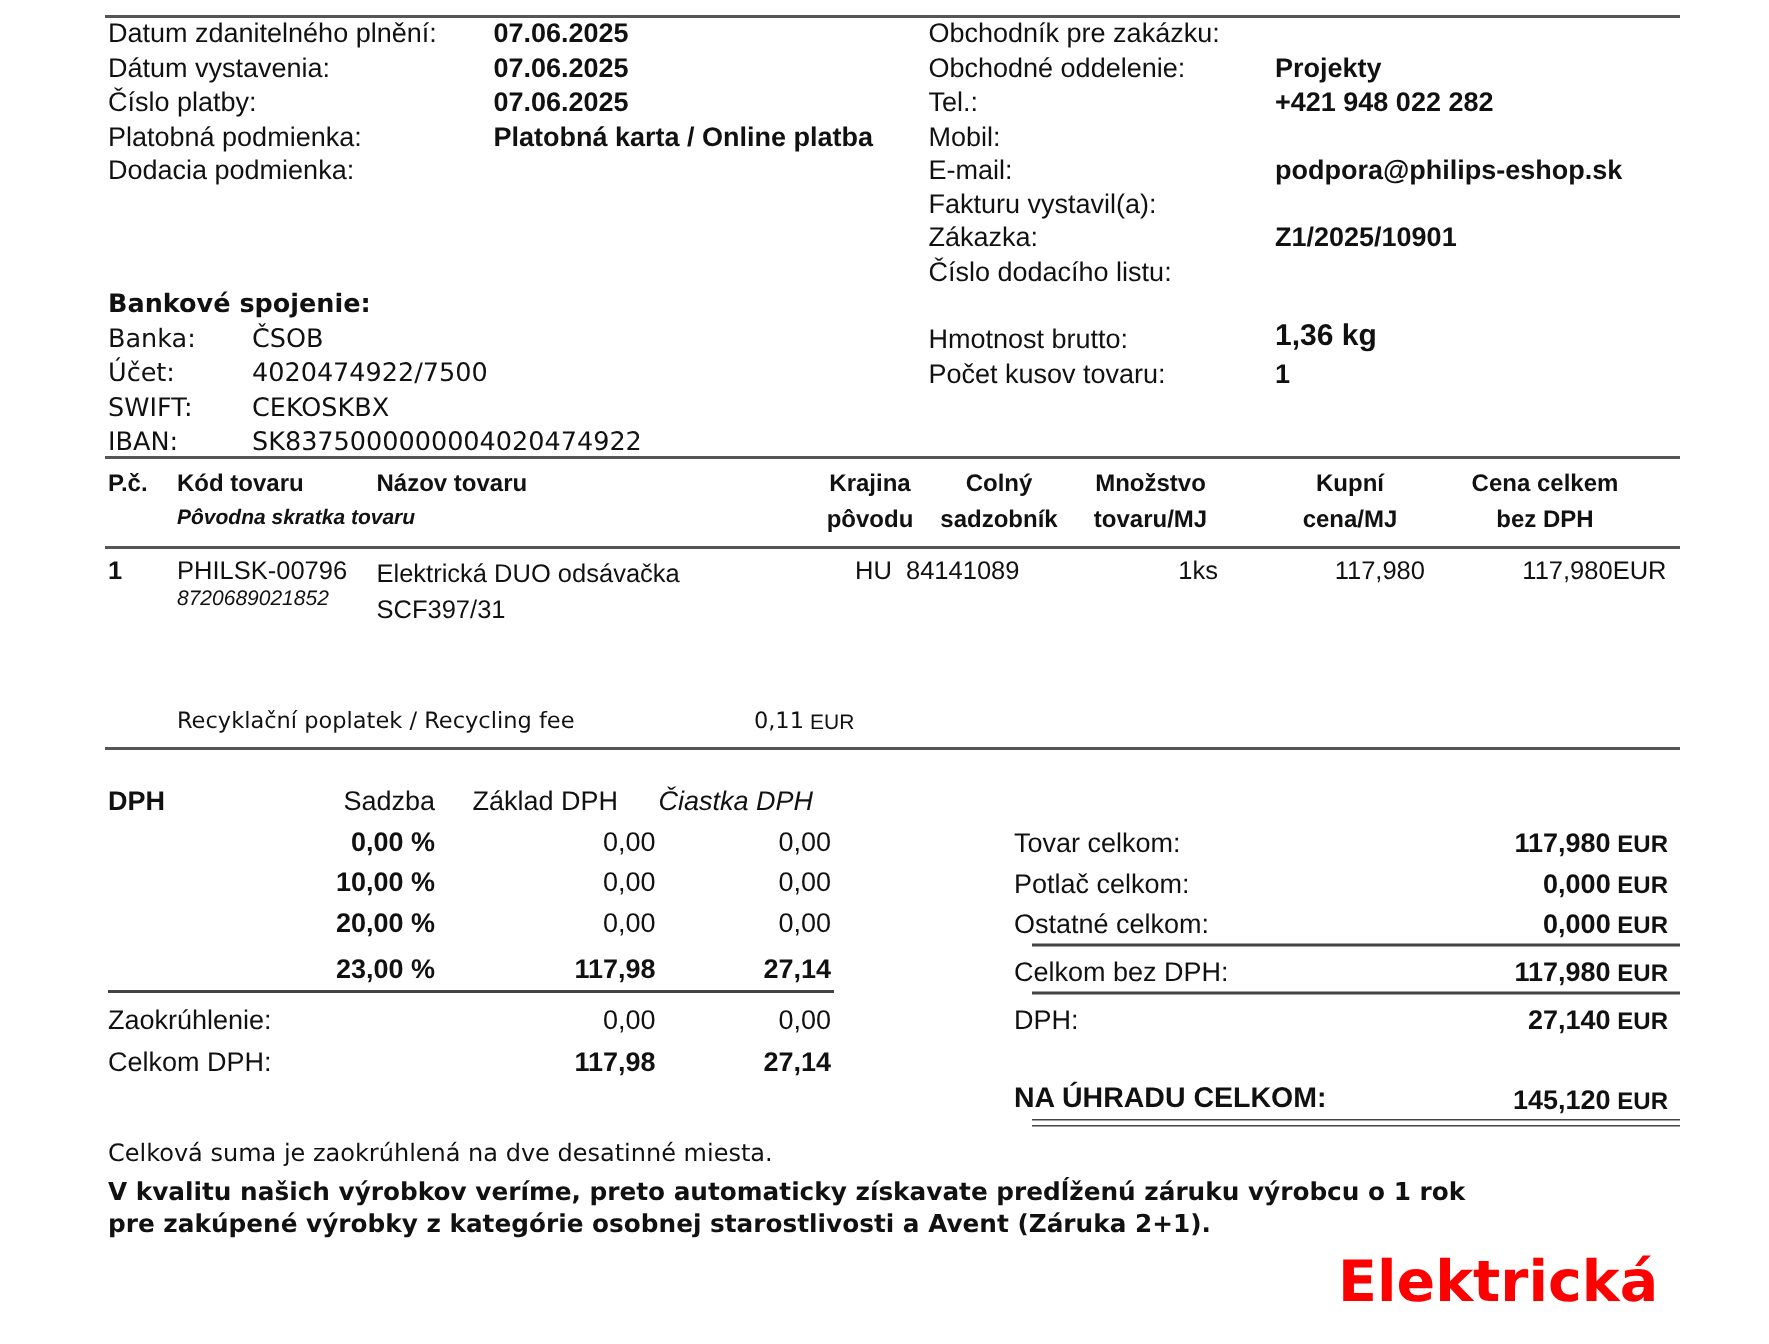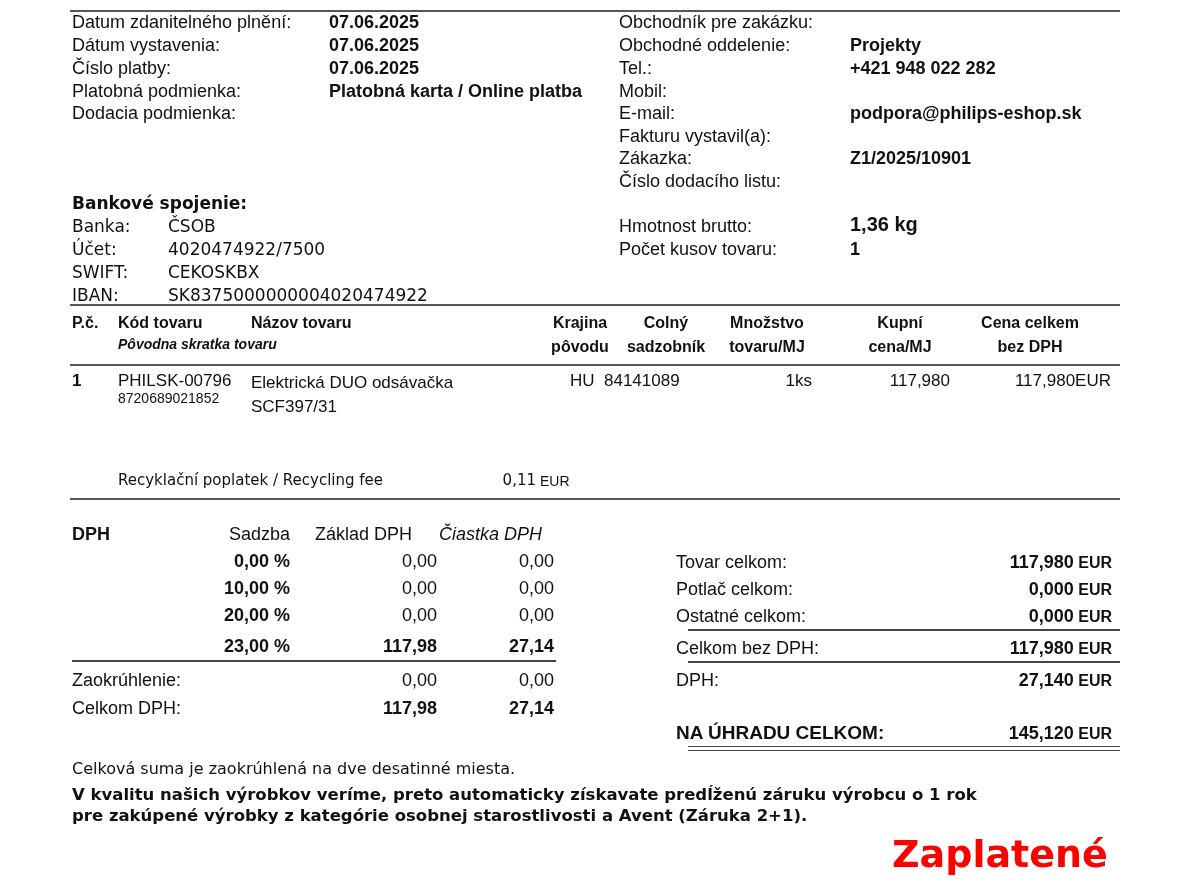--- a/index.html
+++ b/index.html
@@ -93,21 +93,21 @@
       <div>Cena celkem</div>
       <div>bez DPH</div>
     </div>
 </div>
 
 <div class="hr" style="top:364px;"></div>
 
 <div>
   <div class="abs b" style="left:72px;top:371px;font-size:17px;">1</div>
   <div class="abs" style="left:118px;top:371px;font-size:17px;">PHILSK-00796</div>
-  <div class="abs" style="left:118px;top:390px;font-size:14px;">8720689021852</div>
+  <div class="abs" style="left:118px;top:390px;font-size:14px;font-style:italic;">8720689021852</div>
   <div class="abs" style="left:251px;top:371px;font-size:17px;line-height:23.5px;">
     <div>Elektrická DUO odsávačka</div>
     <div>SCF397/31</div>
   </div>
   <div class="abs" style="left:570px;top:371px;font-size:17px;">HU</div>
   <div class="abs" style="left:604px;top:371px;font-size:17px;">84141089</div>
   <div class="abs num" style="left:740px;top:371px;width:72px;font-size:17px;">1ks</div>
   <div class="abs num" style="left:850px;top:371px;width:100px;font-size:17px;">117,980</div>
   <div class="abs num" style="left:980px;top:371px;width:131px;font-size:17px;">117,980EUR</div>
   <div class="abs verd" style="left:118px;top:471px;font-size:15px;">Recyklační poplatek / Recycling fee</div>
@@ -174,14 +174,14 @@
   <div class="abs" style="left:950px;top:723px;width:162px;text-align:right;"><span class="val">145,120</span> <span class="b" style="font-size:16px;">EUR</span></div>
 
   <div class="hr2" style="left:688px;top:746px;width:432px;border-top:1.5px solid #444;"></div>
   <div class="hr2" style="left:688px;top:750px;width:432px;border-top:1.5px solid #444;"></div>
 </div>
 
 <div>
   <div class="abs verd" style="left:72px;top:759px;font-size:16px;">Celková suma je zaokrúhlená na dve desatinné miesta.</div>
   <div class="abs verd b" style="left:72px;top:785px;font-size:16.5px;">V kvalitu našich výrobkov veríme, preto automaticky získavate predĺženú záruku výrobcu o 1 rok</div>
   <div class="abs verd b" style="left:72px;top:806px;font-size:16.5px;">pre zakúpené výrobky z kategórie osobnej starostlivosti a Avent (Záruka 2+1).</div>
-  <div class="abs verd b red" style="left:892px;top:832px;font-size:38px;">Zaplatené</div>
+  <div class="abs verd b red" style="left:892px;top:832px;font-size:38px;">Elektrická</div>
 </div>
 
 </body></html>

